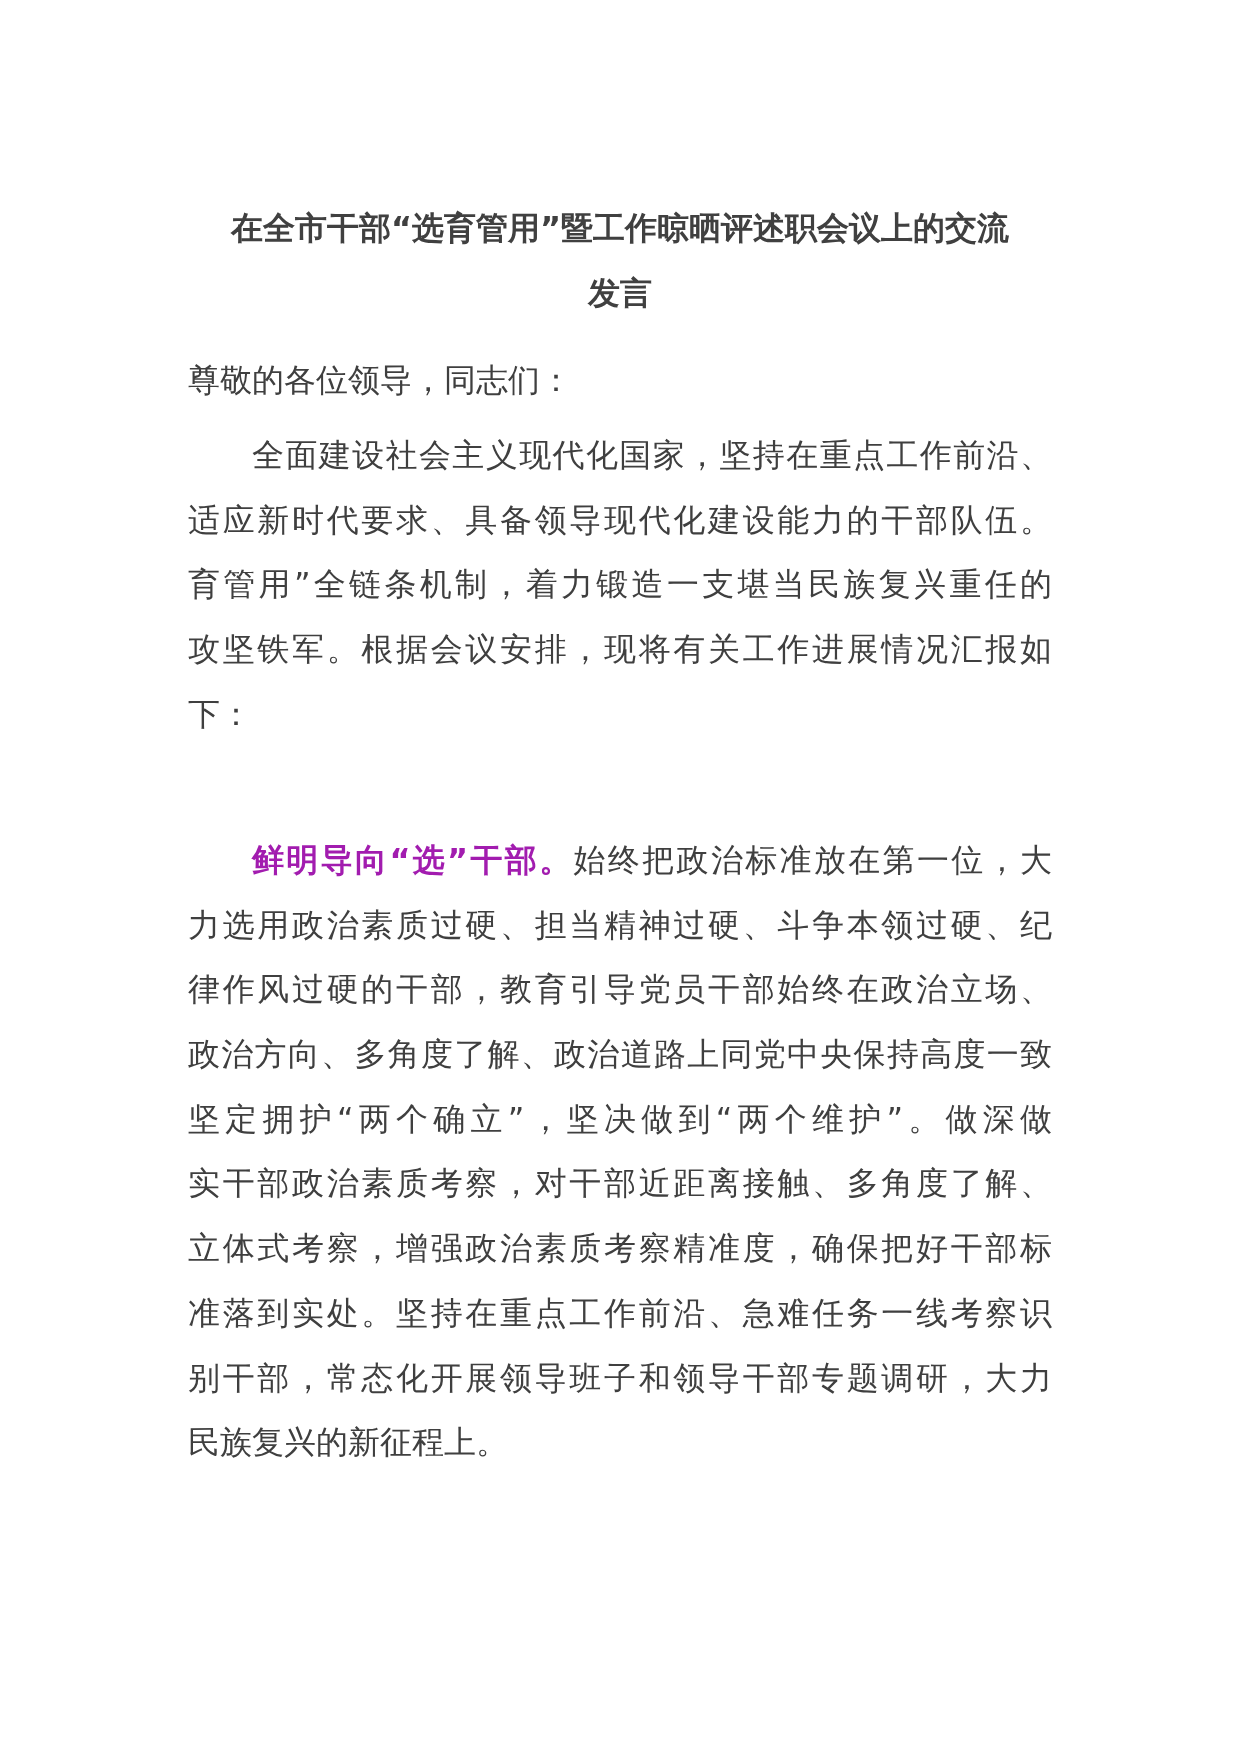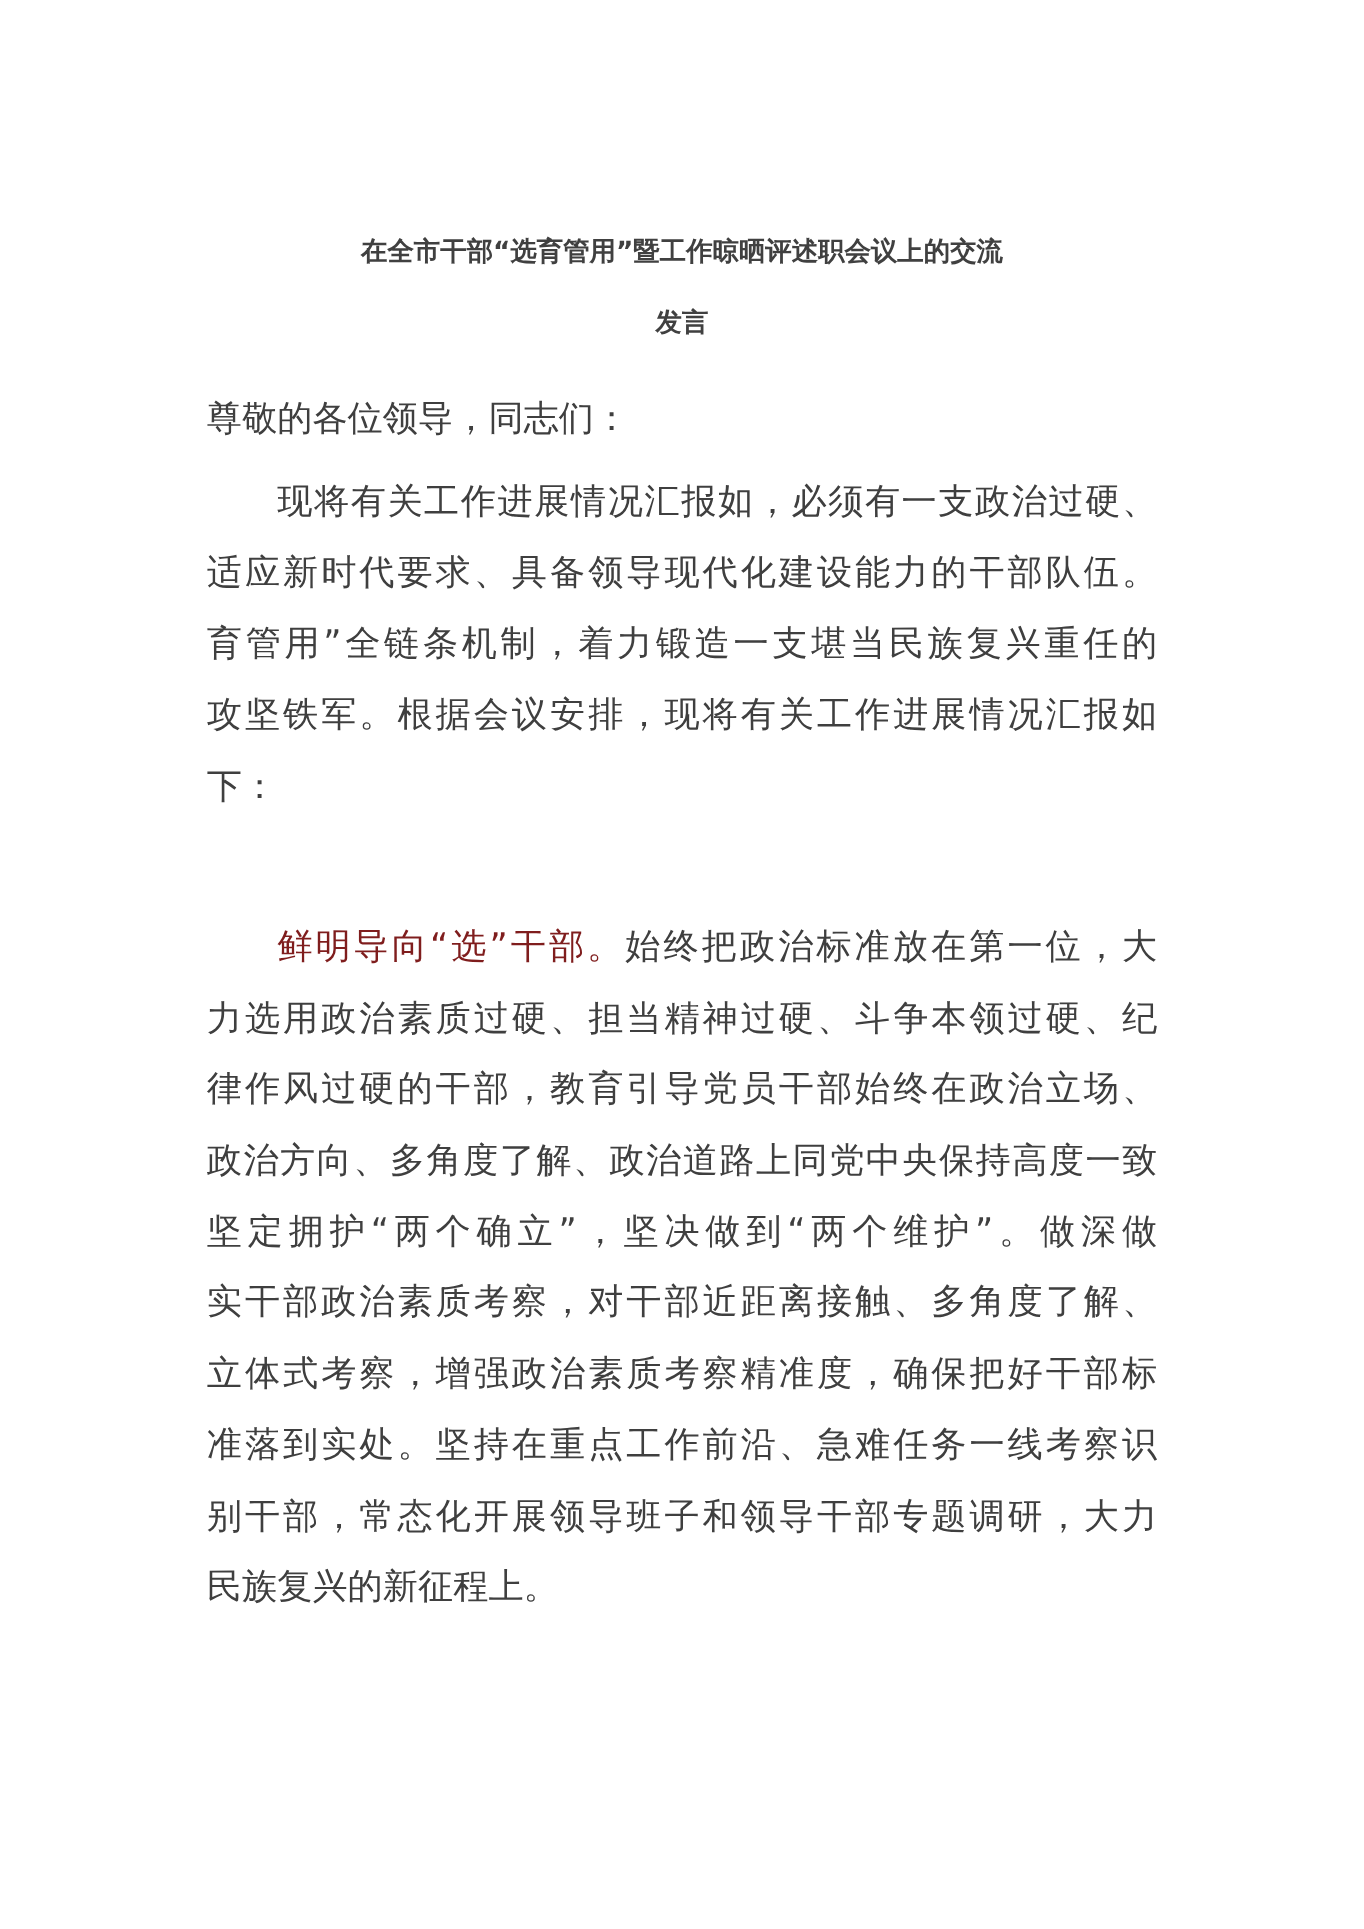--- a/index.html
+++ b/index.html
@@ -1,44 +1,44 @@
 <!DOCTYPE html>
 <html><head>
 <meta charset="utf-8">
 <style>
   html, body { margin: 0; padding: 0; background: #ffffff; }
   body { width: 1240px; height: 1754px; position: relative; overflow: hidden;
          font-family: "DejaVu Sans", "Liberation Sans", sans-serif; color: #3f3f3f; }
   .page { position: absolute; left: 0; top: 0; width: 1240px; height: 1754px; }
   .title { position: absolute; left: 188px; width: 864px; text-align: center;
-           font-weight: bold; font-size: 24px; line-height: 65px; top: 196px; color: #404040; }
+           font-weight: bold; font-size: 32px; line-height: 65px; top: 196px; color: #404040; }
   .title div { white-space: nowrap; }
   .salutation { position: absolute; left: 188px; top: 348px; font-size: 32px; line-height: 65px; white-space: nowrap; }
   .para { position: absolute; left: 188px; width: 864px; font-size: 32px; line-height: 64.7px; }
   .para .line { display: block; white-space: nowrap; text-align: justify; text-align-last: justify; height: 64.7px; }
   .para .line.last { text-align-last: left; }
   .para .line.indent { padding-left: 64px; }
   .p1 { top: 423px; }
   .p2 { top: 828px; }
-  .bold { font-weight: normal; color: #7f1d1d; }
+  .bold { font-weight: bold; color: #a21caf; }
 </style>
 </head>
 <body>
 
 <div class="page">
 
   <div class="title">
     <div>在全市干部“选育管用”暨工作晾晒评述职会议上的交流</div>
     <div>发言</div>
   </div>
 
   <div class="salutation">尊敬的各位领导，同志们：</div>
 
   <div class="para p1">
-    <span class="line indent">现将有关工作进展情况汇报如，必须有一支政治过硬、</span>
+    <span class="line indent">全面建设社会主义现代化国家，坚持在重点工作前沿、</span>
     <span class="line">适应新时代要求、具备领导现代化建设能力的干部队伍。</span>
     <span class="line">育管用”全链条机制，着力锻造一支堪当民族复兴重任的</span>
     <span class="line">攻坚铁军。根据会议安排，现将有关工作进展情况汇报如</span>
     <span class="line last">下：</span>
   </div>
 
   <div class="para p2">
     <span class="line indent"><span class="bold">鲜明导向“选”干部。</span><span>始终把政治标准放在第一位，大</span></span>
     <span class="line">力选用政治素质过硬、担当精神过硬、斗争本领过硬、纪</span>
     <span class="line">律作风过硬的干部，教育引导党员干部始终在政治立场、</span>

